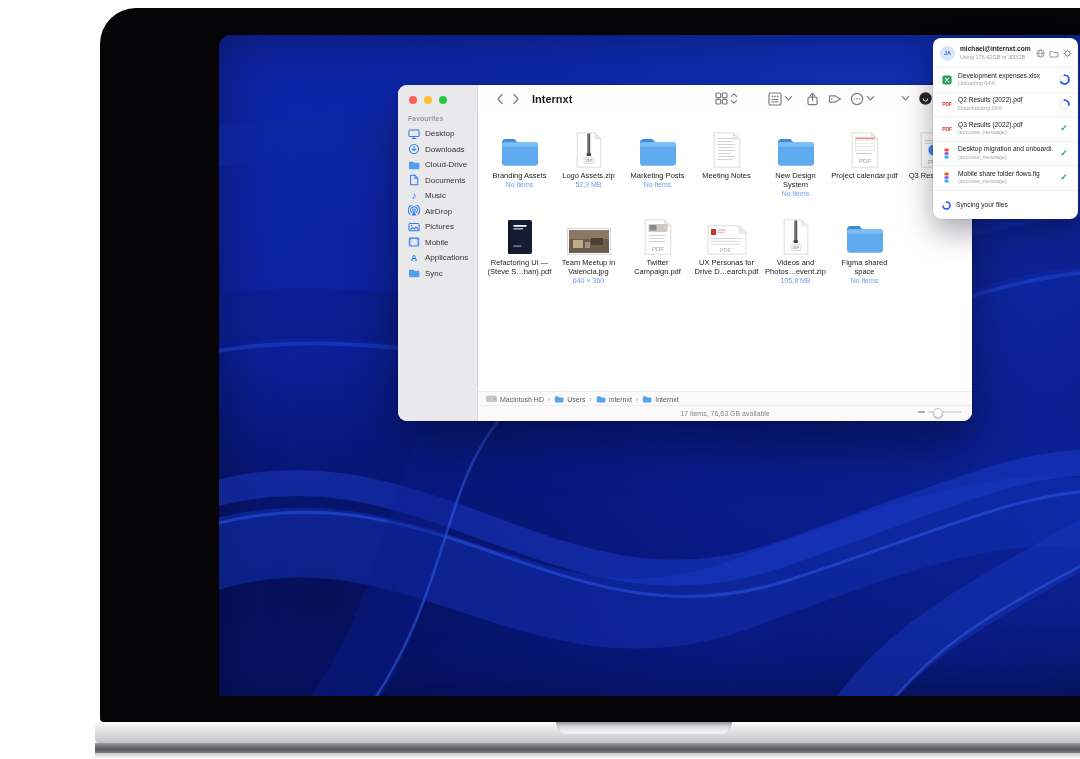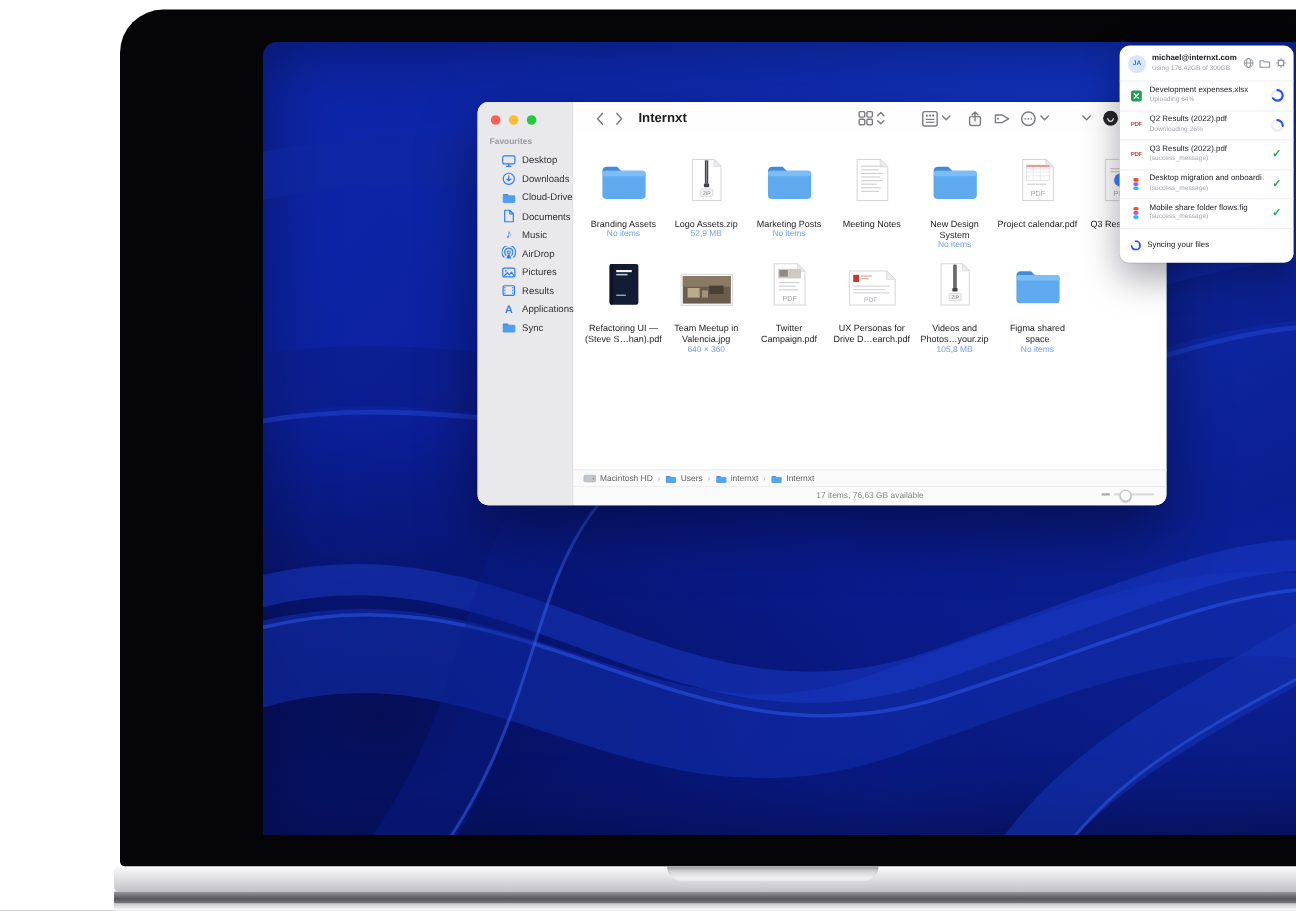--- a/index.html
+++ b/index.html
@@ -32,37 +32,37 @@
   
   .finder{position:absolute;left:398px;top:85px;width:574px;height:336px;background:#ffffff;
           border-radius:9px;box-shadow:0 0 0 0.5px rgba(0,0,0,.18),0 22px 50px rgba(0,0,10,.45);}
   .sidebar{position:absolute;left:0;top:0;width:80px;height:100%;background:#e9e9eb;
            border-radius:9px 0 0 9px;border-right:1px solid #d9d9dc;box-sizing:border-box;}
   .traffic{position:absolute;left:11px;top:11px;display:flex;gap:7px;}
   .traffic span{width:8px;height:8px;border-radius:50%;display:block;}
   .t-red{background:#ff5f57;} .t-yellow{background:#febc2e;} .t-green{background:#28c840;}
   .side-header{position:absolute;left:10px;top:30px;font-size:7px;color:#9b9ba1;font-weight:bold;}
   .side-list{position:absolute;left:0;top:41px;width:100%;}
-  .side-item{display:flex;align-items:center;gap:5px;height:15.5px;padding-left:20px;cursor:default;}
+  .side-item{display:flex;align-items:center;gap:5px;height:15.5px;padding-left:10px;cursor:default;}
   .side-ic{width:12px;height:12px;display:flex;align-items:center;justify-content:center;flex:none;}
   .side-label{font-size:8px;color:#333336;white-space:nowrap;}
   .glyph{font-size:10px;color:#2f7ef2;line-height:10px;font-weight:bold;}
 
   .toolbar{position:absolute;left:80px;top:0;right:0;height:27px;display:flex;align-items:center;
            border-radius:0 9px 0 0;background:#fefefe;padding:0 40px 0 14px;box-sizing:border-box;}
   .nav-btn{display:flex;align-items:center;justify-content:center;width:16px;height:18px;}
   .win-title{font-size:11px;font-weight:bold;color:#1c1c1e;margin-left:8px;}
   .tools{display:flex;align-items:center;margin-left:auto;}
   .tool{display:flex;align-items:center;gap:2px;}
 
   .content{position:absolute;left:80px;top:27px;right:0;bottom:29px;overflow:hidden;background:#fff;}
   .grid{display:grid;grid-template-columns:repeat(7,69px);grid-auto-rows:87px;padding:16px 0 0 7px;}
   .file{display:flex;flex-direction:column;align-items:center;cursor:default;}
   .file-ic{height:42px;display:flex;align-items:flex-end;justify-content:center;padding-bottom:2px;box-sizing:border-box;}
-  .file-name{font-size:7.5px;line-height:9px;color:#1c1c1e;text-align:center;max-width:67px;margin-top:12px;}
+  .file-name{font-size:7.5px;line-height:9px;color:#1c1c1e;text-align:center;max-width:67px;margin-top:1px;}
   .file-sub{font-size:7px;color:#6f9ceb;margin-top:1px;}
 
   .pathbar{position:absolute;left:80px;right:0;bottom:15px;height:14px;border-top:1px solid #ededee;
            display:flex;align-items:center;padding-left:8px;font-size:7px;color:#5f5f63;background:#fafafa;}
   .crumb{display:flex;align-items:center;gap:3px;}
   .crumb-sep{color:#b2b2b6;margin:0 4px;font-size:7px;}
   .statusbar{position:absolute;left:80px;right:0;bottom:0;height:15px;border-top:1px solid #ededee;
              display:flex;align-items:center;justify-content:center;font-size:7px;color:#86868a;
              background:#fafafa;border-radius:0 0 9px 0;}
   .slider{position:absolute;right:10px;top:5px;display:flex;align-items:center;gap:3px;}
@@ -193,21 +193,21 @@
             <svg xmlns="http://www.w3.org/2000/svg" width="13" height="12" viewBox="0 0 13 12">
               <rect x="1.4" y="1.8" width="10.2" height="8.6" rx="1" fill="none" stroke="#2f7ef2" stroke-width="1.1" stroke-linecap="round" stroke-linejoin="round"></rect>
               <rect x="2.4" y="3" width="1.1" height="1.1" fill="#2f7ef2"></rect>
               <rect x="2.4" y="5.5" width="1.1" height="1.1" fill="#2f7ef2"></rect>
               <rect x="2.4" y="8" width="1.1" height="1.1" fill="#2f7ef2"></rect>
               <rect x="9.5" y="3" width="1.1" height="1.1" fill="#2f7ef2"></rect>
               <rect x="9.5" y="5.5" width="1.1" height="1.1" fill="#2f7ef2"></rect>
               <rect x="9.5" y="8" width="1.1" height="1.1" fill="#2f7ef2"></rect>
             </svg>
           </span>
-          <span class="side-label">Results</span>
+          <span class="side-label">Mobile</span>
         </div>
         <div class="side-item">
           <span class="side-ic">
             <span class="glyph" style="font-size:9px">A</span>
           </span>
           <span class="side-label">Applications</span>
         </div>
         <div class="side-item">
           <span class="side-ic">
             <svg xmlns="http://www.w3.org/2000/svg" width="13" height="12" viewBox="0 0 13 12">
@@ -451,21 +451,21 @@
             <svg xmlns="http://www.w3.org/2000/svg" width="26" height="36" viewBox="0 0 26 36">
               <path d="M1.2 0.8 H19 L24.8 6.6 V35.2 H1.2 z" fill="#ffffff" stroke="#d8d8da" stroke-width="0.9"></path>
               <path d="M19 0.8 L24.8 6.6 H19 z" fill="#ededef" stroke="#d8d8da" stroke-width="0.7"></path>
               <rect x="11.4" y="1.6" width="2.8" height="19.5" fill="#45454b"></rect>
               <rect x="12.5" y="1.6" width="0.7" height="19.5" fill="#9a9aa0"></rect>
               <rect x="10.6" y="21" width="4.4" height="3" rx="0.8" fill="#45454b"></rect>
               <rect x="8" y="25.6" width="10" height="6" rx="1" fill="#f4f4f5" stroke="#cfcfd2" stroke-width="0.6"></rect>
               <text x="13" y="30.3" font-size="4.2" fill="#8a8a8f" text-anchor="middle" font-family="Liberation Sans,sans-serif">ZIP</text>
             </svg>
           </span>
-    <span class="file-name">Videos and Photos…your.zip</span>
+    <span class="file-name">Videos and Photos…event.zip</span>
     <span class="file-sub">105,8 MB</span>
         </div>
         <div class="file">
           <span class="file-ic">
             <svg xmlns="http://www.w3.org/2000/svg" width="46" height="36" viewBox="0 0 46 36">
               <path d="M5 11 Q5 7 8.8 7 h8.4 l4.6 4.6 H5 z" fill="#3f8bd8"></path>
               <rect x="5" y="10.2" width="36" height="23.6" rx="3" fill="#5fa9ef"></rect>
               <rect x="5" y="10.2" width="36" height="4.6" rx="2.3" fill="#7cbdf6"></rect>
             </svg>
           </span>

